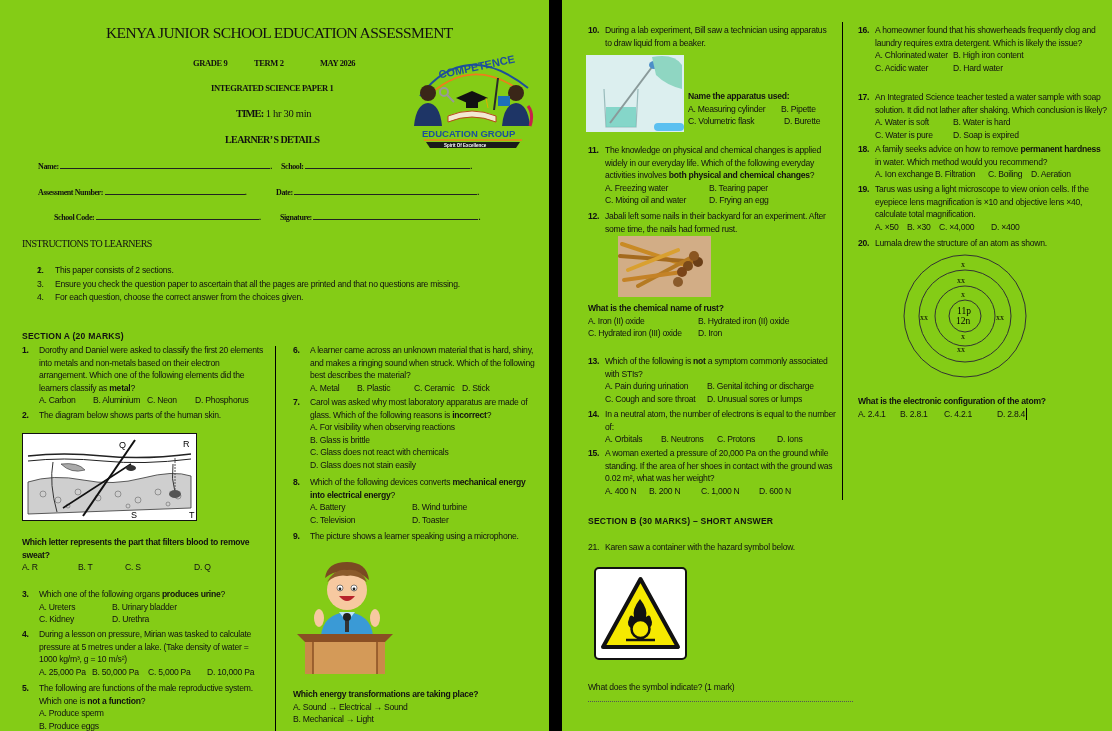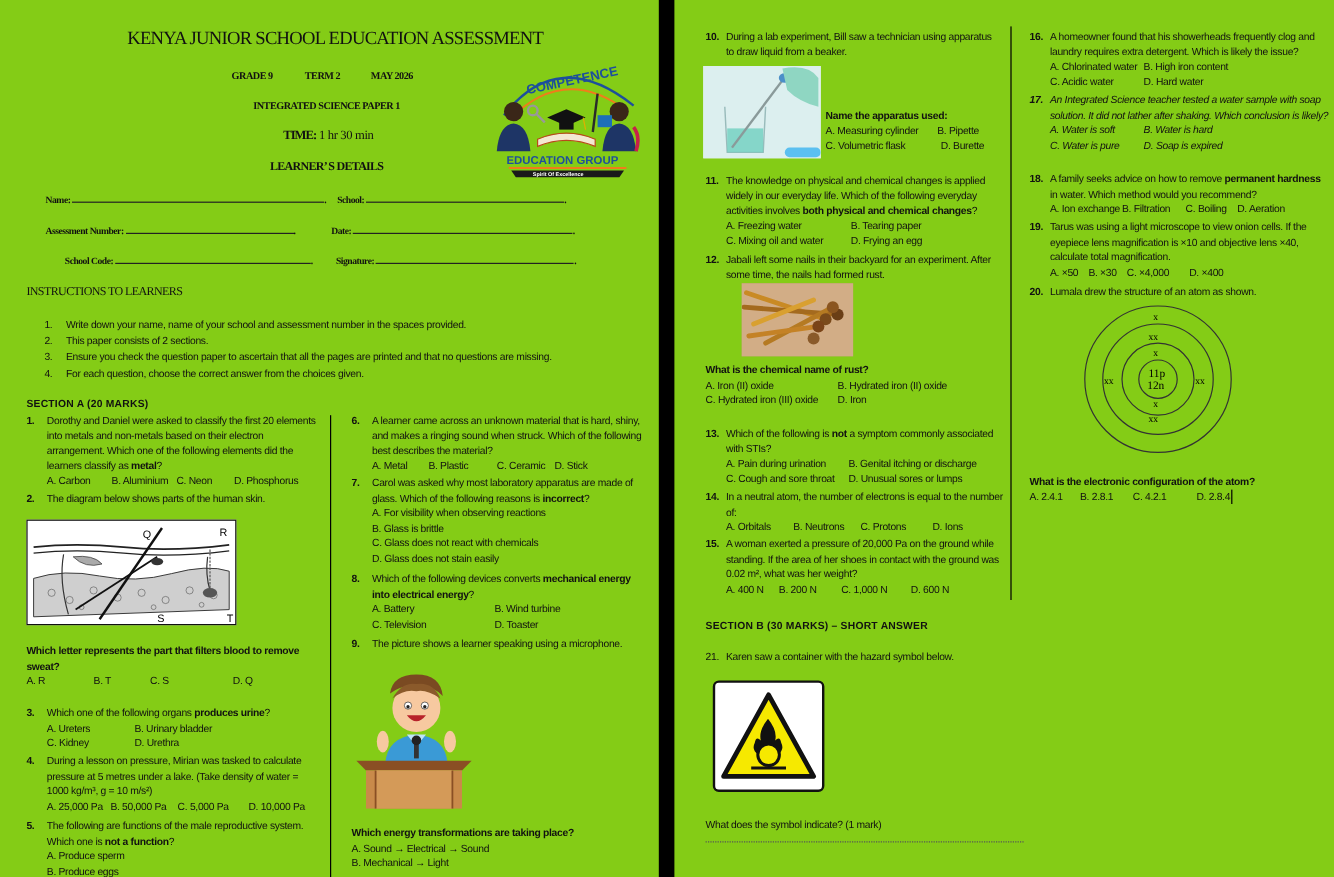--- a/index.html
+++ b/index.html
@@ -30,21 +30,21 @@
 </style>
 </head>
 <body>
 
 <div id="page-left" class="page">
 
   <div class="abs serif hdr-title" style="left:106px; top:24px; width:345px; text-align:center; white-space:nowrap;">KENYA JUNIOR SCHOOL EDUCATION ASSESSMENT</div>
 
   <div class="abs serif hdr-small" style="left:193px; top:58px;">GRADE 9</div>
   <div class="abs serif hdr-small" style="left:254px; top:58px;">TERM 2</div>
-  <div class="abs serif hdr-small" style="left:309px; top:58px;">MAY 2026</div>
+  <div class="abs serif hdr-small" style="left:320px; top:58px;">MAY 2026</div>
 
   <div class="abs serif hdr-small" style="left:211px; top:83px;">INTEGRATED SCIENCE PAPER 1</div>
 
   <div class="abs serif" style="left:236px; top:108px; font-size:10.5px; letter-spacing:-0.3px;">
     <span class="b" style="letter-spacing:-0.8px;">TIME:</span>
     <span>1 hr 30 min</span>
   </div>
 
   <div class="abs serif" style="left:225px; top:134px; font-size:10px; font-weight:bold; letter-spacing:-0.6px;">LEARNER’ S DETAILS</div>
 
@@ -102,21 +102,21 @@
     <span class="field-line" style="width:163px;"></span>.
   </div>
   <div class="field-row serif" style="left:280px; top:212px;">
     <span>Signature:</span>
     <span class="field-line" style="width:165px;"></span>.
   </div>
 
   <div class="abs serif" style="left:22px; top:238px; font-size:10px; letter-spacing:-0.5px;">INSTRUCTIONS TO LEARNERS</div>
 
   <ul class="abs cond instr" style="left:37px; top:264px; width:500px; line-height:13.5px;">
-    <li><span class="n">1.</span><span>Write down your name, name of your school and assessment number in the spaces provided.</span></li>
+    <li><span class="n">1.</span></li>
     <li><span class="n">2.</span><span>This paper consists of 2 sections.</span></li>
     <li><span class="n">3.</span><span>Ensure you check the question paper to ascertain that all the pages are printed and that no questions are missing.</span></li>
     <li><span class="n">4.</span><span>For each question, choose the correct answer from the choices given.</span></li>
   </ul>
 
   <div class="abs cond section-hdr" style="left:22px; top:330px;">SECTION A (20 MARKS)</div>
 
   <div class="vline" style="left:275px; top:346px; height:385px;"></div>
 
   <div class="q cond" style="left:22px; top:344px; width:245px;">
@@ -432,21 +432,21 @@
     <div class="opts">
         <span class="opt" style="width:78px;">A. Chlorinated water</span>
         <span class="opt">B. High iron content</span>
       </div>
     <div class="opts">
         <span class="opt" style="width:78px;">C. Acidic water</span>
         <span class="opt">D. Hard water</span>
       </div>
   </div>
 
-  <div class="q cond" style="left:296px; top:77px; width:250px;font-style:italic;">
+  <div class="q cond" style="left:296px; top:91px; width:250px;">
     <span class="qnum">17.</span>
     <div class="text">An Integrated Science teacher tested a water sample with soap solution. It did not lather after shaking. Which conclusion is likely?</div>
     <div class="opts">
         <span class="opt" style="width:78px;">A. Water is soft</span>
         <span class="opt">B. Water is hard</span>
       </div>
     <div class="opts">
         <span class="opt" style="width:78px;">C. Water is pure</span>
         <span class="opt">D. Soap is expired</span>
       </div>

